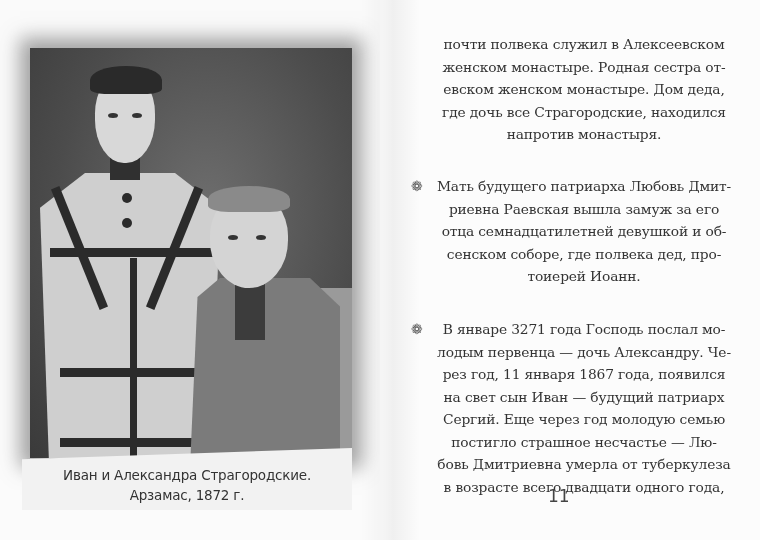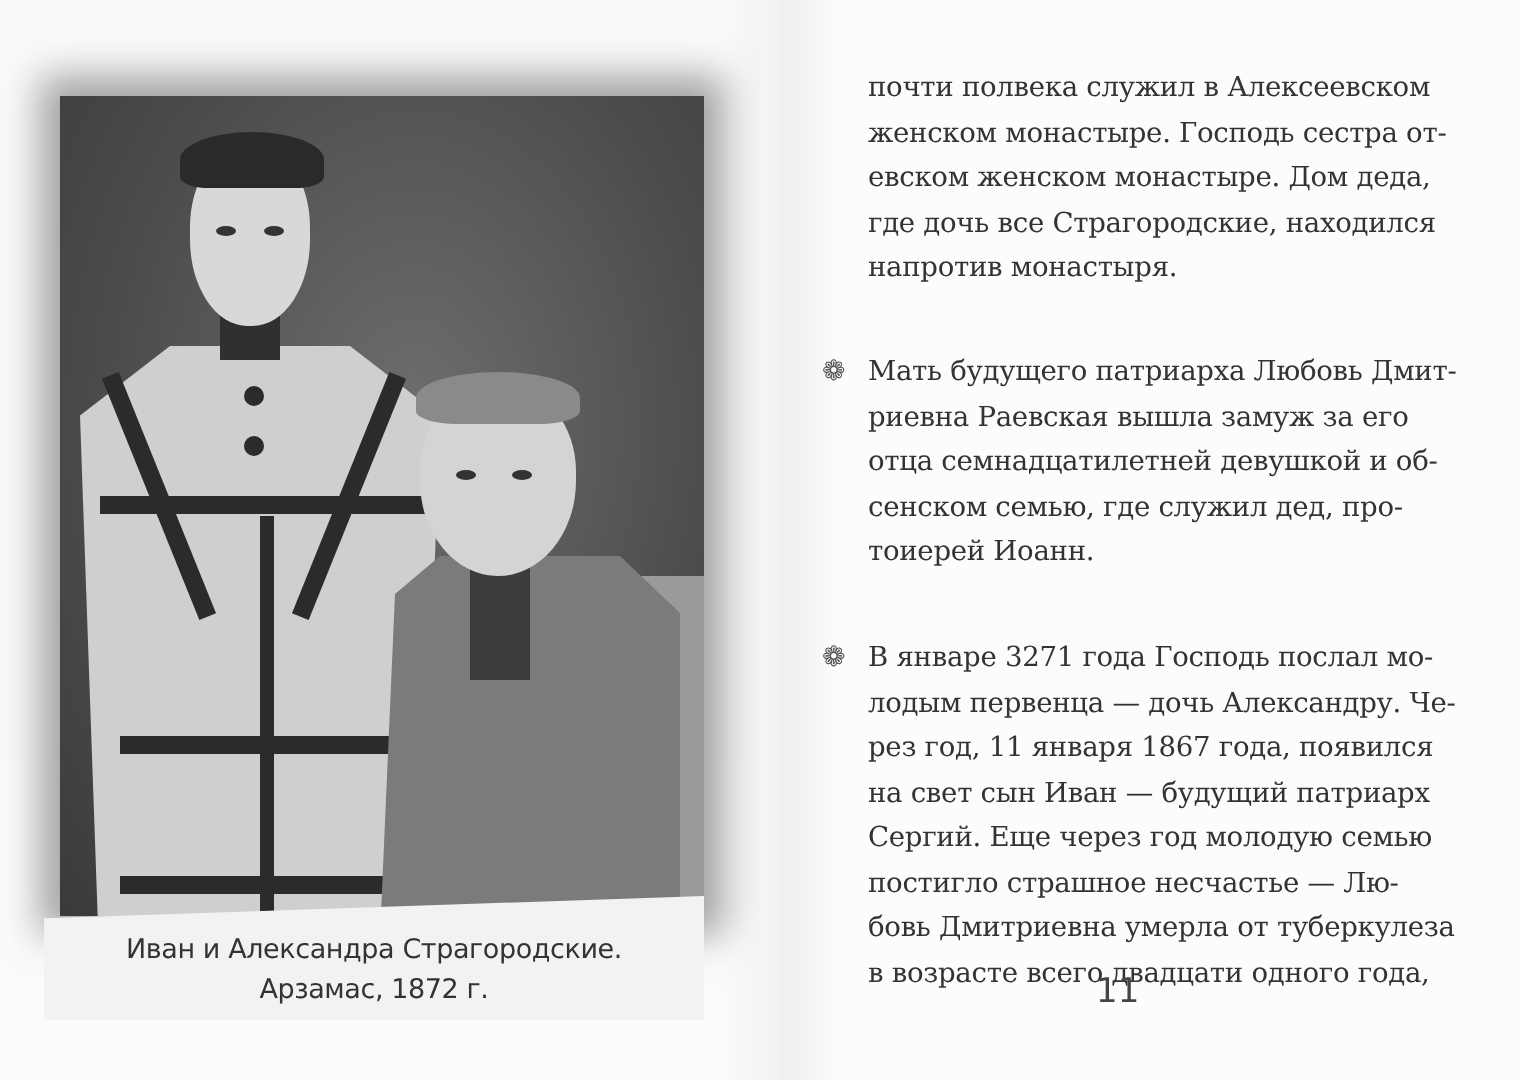--- a/index.html
+++ b/index.html
@@ -47,21 +47,21 @@
     }
     .caption {
       position: absolute; left: 22px; top: 465px; width: 330px;
       text-align: center; color: #333;
       font-family: "DejaVu Sans", sans-serif; font-size: 13.5px; line-height: 20px;
       letter-spacing: -0.2px;
     }
 
     
     .text-block { position: absolute; left: 434px; color: #333; font-size: 13.8px; line-height: 22.5px; width: 300px; letter-spacing: -0.15px; }
-    .text-line { display: block; white-space: nowrap; }
+    .text-line { display: block; white-space: nowrap; text-align: center; }
     .bullet { position: absolute; left: 411px; color: #555; font-size: 14px; line-height: 22.5px; }
     .page-number { position: absolute; left: 548px; top: 486px; font-family: "DejaVu Sans", sans-serif; font-size: 17px; color: #444; }
   </style>
 </head>
 <body>
 
 <div class="spread">
   <div class="page-left">
     <div class="photo">
       <div class="bg"></div>
@@ -94,32 +94,32 @@
       <div>Иван и Александра Страгородские.</div>
       <div>Арзамас, 1872 г.</div>
     </div>
   </div>
 
   <div class="page-right"></div>
   <div class="gutter"></div>
 
   <div class="text-block" style="top:33px;">
     <span class="text-line">почти полвека служил в Алексеевском</span>
-    <span class="text-line">женском монастыре. Господь сестра от-</span>
+    <span class="text-line">женском монастыре. Родная сестра от-</span>
     <span class="text-line">евском женском монастыре. Дом деда,</span>
     <span class="text-line">где дочь все Страгородские, находился</span>
     <span class="text-line">напротив монастыря.</span>
   </div>
 
   <span class="bullet" style="top:175px;">❁</span>
   <div class="text-block" style="top:175px;">
     <span class="text-line">Мать будущего патриарха Любовь Дмит-</span>
     <span class="text-line">риевна Раевская вышла замуж за его</span>
     <span class="text-line">отца семнадцатилетней девушкой и об-</span>
-    <span class="text-line">сенском семью, где служил дед, про-</span>
+    <span class="text-line">сенском соборе, где полвека дед, про-</span>
     <span class="text-line">тоиерей Иоанн.</span>
   </div>
 
   <span class="bullet" style="top:318px;">❁</span>
   <div class="text-block" style="top:318px;">
     <span class="text-line">В январе 3271 года Господь послал мо-</span>
     <span class="text-line">лодым первенца — дочь Александру. Че-</span>
     <span class="text-line">рез год, 11 января 1867 года, появился</span>
     <span class="text-line">на свет сын Иван — будущий патриарх</span>
     <span class="text-line">Сергий. Еще через год молодую семью</span>

